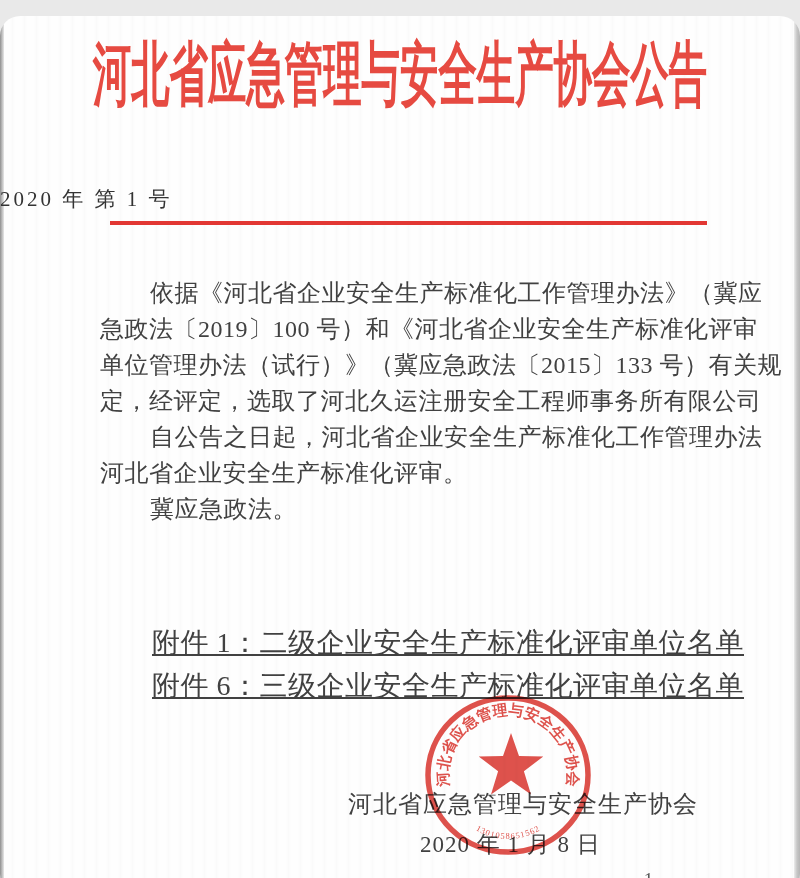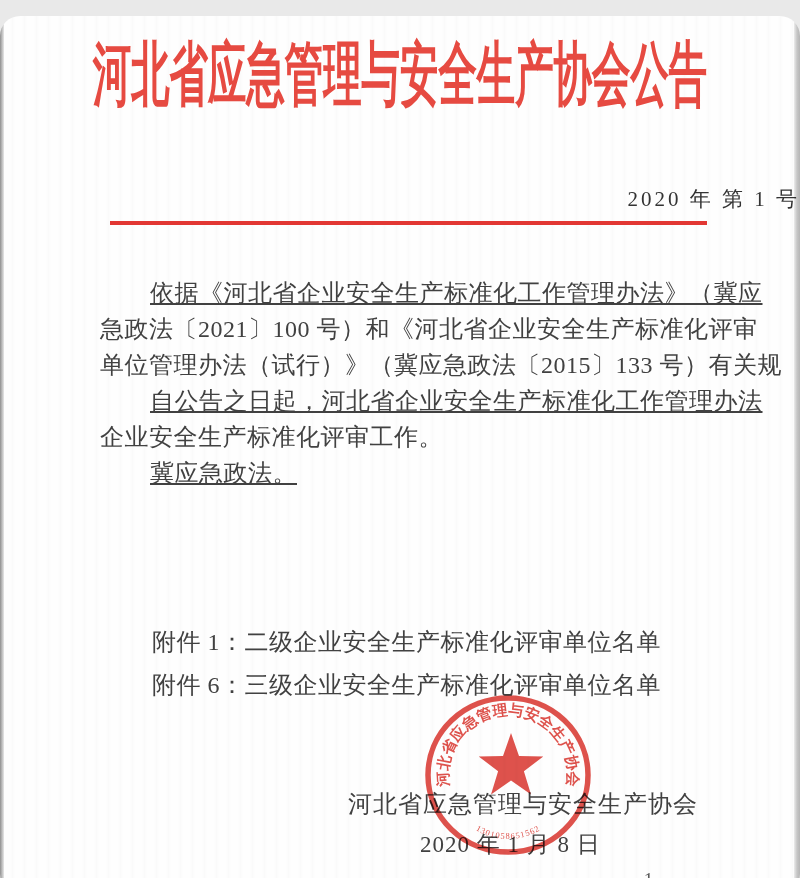--- a/index.html
+++ b/index.html
@@ -32,45 +32,45 @@
     text-align: center;
     font-size: 48px; font-weight: bold; line-height: 1;
     color: #e64a41;
     transform: scale(0.80, 1.45);
     transform-origin: 50% 0;
     white-space: nowrap;
     letter-spacing: 0px;
   }
   .doc-number {
     position: absolute; top: 169px; left: 0; width: 800px;
-    text-align: right;
+    text-align: left;
     font-size: 21px; color: #333333; letter-spacing: 3px;
   }
   .red-rule {
     position: absolute; top: 205px; left: 110px;
     width: 597px; height: 4px;
     background: #e23733;
   }
   .body-block {
     position: absolute; top: 259px; left: 100px; width: 610px;
   }
   .body-line {
     height: 36px; line-height: 36px;
     font-size: 24px; color: #414141;
     letter-spacing: 0.5px;
     white-space: nowrap;
   }
-  .body-line.indent { padding-left: 50px; text-decoration: underline; }
+  .body-line.indent { padding-left: 50px; }
   .attachments {
     position: absolute; top: 605px; left: 152px;
   }
   .attachment-line {
     height: 43px; line-height: 43px;
-    font-size: 24px; color: #414141;
-    letter-spacing: 0.5px; white-space: nowrap;
+    font-size: 28px; color: #414141;
+    letter-spacing: 0.5px; white-space: nowrap; text-decoration: underline;
   }
   .signature {
     position: absolute; top: 772px; left: 348px;
     font-size: 24px; color: #414141; letter-spacing: 1px; white-space: nowrap;
   }
   .sign-date {
     position: absolute; top: 813px; left: 420px; width: 180px;
     text-align: center;
     font-size: 23px; color: #414141; letter-spacing: 1px; white-space: nowrap;
   }
@@ -97,24 +97,25 @@
   <div class="edge-right"></div>
 
   <h1 class="doc-title">河北省应急管理与安全生产协会公告</h1>
 
   <div class="doc-number">2020 年  第 1 号</div>
 
   <div class="red-rule"></div>
 
   <div class="body-block">
     <div class="body-line indent">依据《河北省企业安全生产标准化工作管理办法》（冀应</div>
-    <div class="body-line">急政法〔2021〕100 号）和《河北省企业安全生产标准化评审</div>
+    <div class="body-line">急政法〔2019〕100 号）和《河北省企业安全生产标准化评审</div>
     <div class="body-line">单位管理办法（试行）》（冀应急政法〔2015〕133 号）有关规</div>
+    <div class="body-line">定，经评定，选取了河北久运注册安全工程师事务所有限公司</div>
     <div class="body-line indent">自公告之日起，河北省企业安全生产标准化工作管理办法</div>
-    <div class="body-line">企业安全生产标准化评审工作。</div>
+    <div class="body-line">河北省企业安全生产标准化评审。</div>
     <div class="body-line indent">冀应急政法。</div>
   </div>
 
   <div class="attachments">
     <div class="attachment-line">附件 1：二级企业安全生产标准化评审单位名单</div>
     <div class="attachment-line">附件 6：三级企业安全生产标准化评审单位名单</div>
   </div>
 
   <div class="signature">河北省应急管理与安全生产协会</div>
 

